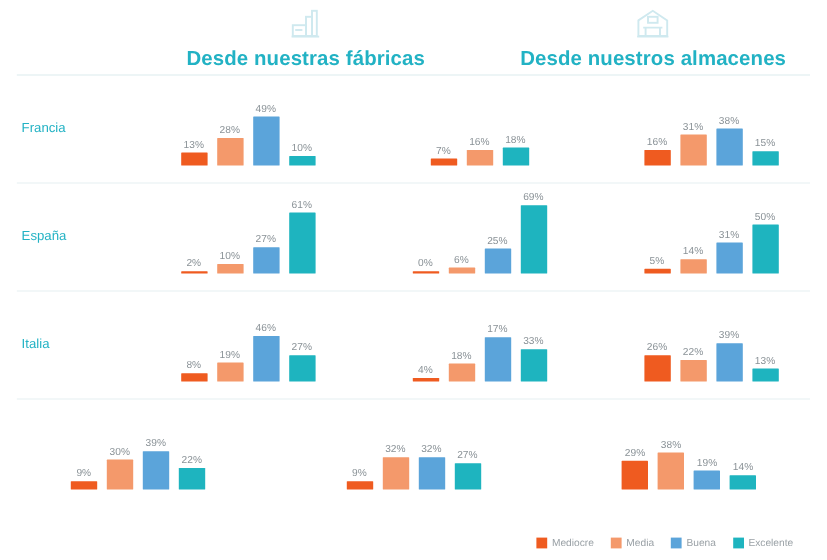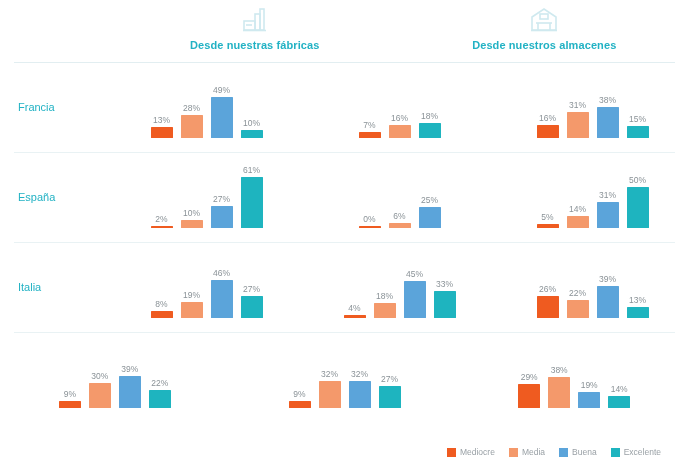--- a/index.html
+++ b/index.html
@@ -44,21 +44,21 @@
     padding-top: 4px;
   }
   .col-head-icon {
     height: 32px;
     display: flex;
     align-items: center;
     justify-content: center;
   }
   .col-head-label {
     margin-top: 3px;
-    font-size: 11px;
+    font-size: 17px;
     font-weight: bold;
     color: #22b2c4;
     letter-spacing: 0.1px;
     white-space: nowrap;
   }
 
   .head-divider {
     position: absolute;
     top: 62px;
     left: 14px;
@@ -288,20 +288,24 @@
               <div class="bar-rect" style="height: 2px; background: rgb(239, 91, 32);"></div>
             </div>
             <div class="bar-col">
               <div class="bar-value">6%</div>
               <div class="bar-rect" style="height: 5px; background: rgb(244, 153, 107);"></div>
             </div>
             <div class="bar-col">
               <div class="bar-value">25%</div>
               <div class="bar-rect" style="height: 21px; background: rgb(91, 164, 218);"></div>
             </div>
+            <div class="bar-col">
+              <div class="bar-value">69%</div>
+              <div class="bar-rect" style="height: 57px; background: rgb(30, 180, 191);"></div>
+            </div>
           </div>
         </div>
         <div class="group-cell">
           <div class="bars">
             <div class="bar-col">
               <div class="bar-value">5%</div>
               <div class="bar-rect" style="height: 4px; background: rgb(239, 91, 32);"></div>
             </div>
             <div class="bar-col">
               <div class="bar-value">14%</div>
@@ -347,21 +351,21 @@
           <div class="bars">
             <div class="bar-col">
               <div class="bar-value">4%</div>
               <div class="bar-rect" style="height: 3px; background: rgb(239, 91, 32);"></div>
             </div>
             <div class="bar-col">
               <div class="bar-value">18%</div>
               <div class="bar-rect" style="height: 15px; background: rgb(244, 153, 107);"></div>
             </div>
             <div class="bar-col">
-              <div class="bar-value">45%</div>
+              <div class="bar-value">17%</div>
               <div class="bar-rect" style="height: 37px; background: rgb(91, 164, 218);"></div>
             </div>
             <div class="bar-col">
               <div class="bar-value">33%</div>
               <div class="bar-rect" style="height: 27px; background: rgb(30, 180, 191);"></div>
             </div>
           </div>
         </div>
         <div class="group-cell">
           <div class="bars">

